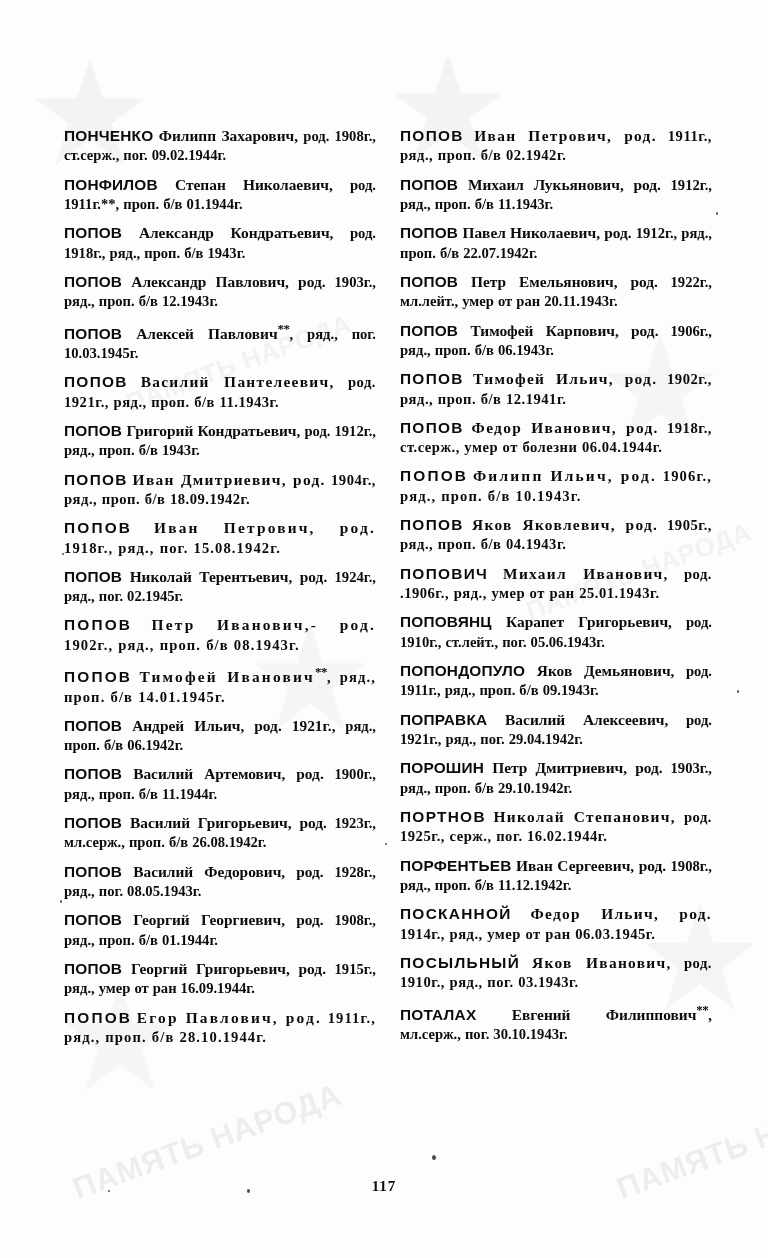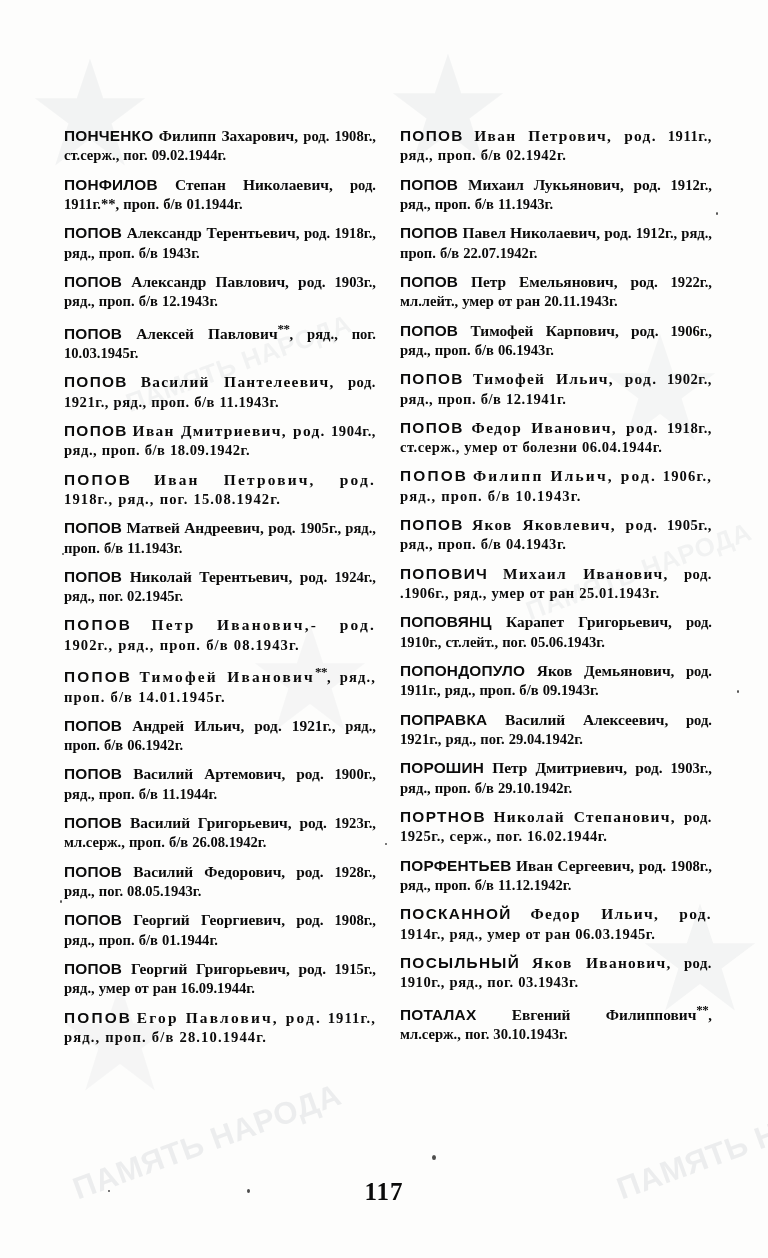--- a/index.html
+++ b/index.html
@@ -117,21 +117,21 @@
 
   
   #page-number {
     position: absolute;
     left: 0;
     top: 1140px;
     width: 768px;
     text-align: center;
     font-family: "Liberation Serif", "DejaVu Serif", serif;
     font-weight: bold;
-    font-size: 25px;
+    font-size: 15px;
     letter-spacing: 1px;
   }
 </style>
 </head>
 <body>
 
 <div id="page-scan">
 
   <div class="wm-star wm-s1">
     <svg viewBox="0 0 100 100">
@@ -177,27 +177,27 @@
   <span class="speck" style="left:62px; top:553px; width:2px; height:2px;"></span>
   <span class="speck" style="left:385px; top:843px; width:2px; height:2px;"></span>
   <span class="speck" style="left:60px; top:900px; width:2px; height:3px;"></span>
 </div>
 
 <div id="content">
 
   <div class="column col-left" id="col-left">
       <p class="entry t0"><span class="surname">ПОНЧЕНКО</span> <span class="given">Филипп Захарович,</span><span class="detail"> род. 1908г., ст.серж., пог. 09.02.1944г.</span></p>
       <p class="entry t0"><span class="surname">ПОНФИЛОВ</span> <span class="given">Степан Николаевич,</span><span class="detail"> род. 1911г.**, проп. б/в 01.1944г.</span></p>
-      <p class="entry t0"><span class="surname">ПОПОВ</span> <span class="given">Александр Терентьевич,</span><span class="detail"> род. 1918г., ряд., проп. б/в 1943г.</span></p>
+      <p class="entry t0"><span class="surname">ПОПОВ</span> <span class="given">Александр Кондратьевич,</span><span class="detail"> род. 1918г., ряд., проп. б/в 1943г.</span></p>
       <p class="entry t0"><span class="surname">ПОПОВ</span> <span class="given">Александр Павлович, род.</span><span class="detail"> 1903г., ряд., проп. б/в 12.1943г.</span></p>
       <p class="entry t0"><span class="surname">ПОПОВ</span> <span class="given">Алексей Павлович</span><span class="stars">**</span><span class="detail">, ряд., пог. 10.03.1945г.</span></p>
       <p class="entry t1"><span class="surname">ПОПОВ</span> <span class="given">Василий Пантелеевич,</span><span class="detail"> род. 1921г., ряд., проп. б/в 11.1943г.</span></p>
+      <p class="entry t0"><span class="surname">ПОПОВ</span> <span class="given">Григорий Кондратьевич,</span><span class="detail"> род. 1912г., ряд., проп. б/в 1943г.</span></p>
       <p class="entry t1"><span class="surname">ПОПОВ</span> <span class="given">Иван Дмитриевич, род.</span><span class="detail"> 1904г., ряд., проп. б/в 18.09.1942г.</span></p>
       <p class="entry t2"><span class="surname">ПОПОВ</span> <span class="given">Иван Петрович, род.</span><span class="detail"> 1918г., ряд., пог. 15.08.1942г.</span></p>
-      <p class="entry t0"><span class="surname">ПОПОВ</span> <span class="given">Матвей Андреевич, род.</span><span class="detail"> 1905г., ряд., проп. б/в 11.1943г.</span></p>
       <p class="entry t0"><span class="surname">ПОПОВ</span> <span class="given">Николай Терентьевич, род.</span><span class="detail"> 1924г., ряд., пог. 02.1945г.</span></p>
       <p class="entry t2"><span class="surname">ПОПОВ</span> <span class="given">Петр Иванович,- род.</span><span class="detail"> 1902г., ряд., проп. б/в 08.1943г.</span></p>
       <p class="entry t2"><span class="surname">ПОПОВ</span> <span class="given">Тимофей Иванович</span><span class="stars">**</span><span class="detail">, ряд., проп. б/в 14.01.1945г.</span></p>
       <p class="entry t0"><span class="surname">ПОПОВ</span> <span class="given">Андрей Ильич, род. 1921г.,</span><span class="detail"> ряд., проп. б/в 06.1942г.</span></p>
       <p class="entry t0"><span class="surname">ПОПОВ</span> <span class="given">Василий Артемович, род.</span><span class="detail"> 1900г., ряд., проп. б/в 11.1944г.</span></p>
       <p class="entry t0"><span class="surname">ПОПОВ</span> <span class="given">Василий Григорьевич, род.</span><span class="detail"> 1923г., мл.серж., проп. б/в 26.08.1942г.</span></p>
       <p class="entry t0"><span class="surname">ПОПОВ</span> <span class="given">Василий Федорович, род.</span><span class="detail"> 1928г., ряд., пог. 08.05.1943г.</span></p>
       <p class="entry t0"><span class="surname">ПОПОВ</span> <span class="given">Георгий Георгиевич, род.</span><span class="detail"> 1908г., ряд., проп. б/в 01.1944г.</span></p>
       <p class="entry t0"><span class="surname">ПОПОВ</span> <span class="given">Георгий Григорьевич, род.</span><span class="detail"> 1915г., ряд., умер от ран 16.09.1944г.</span></p>
       <p class="entry t2"><span class="surname">ПОПОВ</span> <span class="given">Егор Павлович, род.</span><span class="detail"> 1911г., ряд., проп. б/в 28.10.1944г.</span></p>

